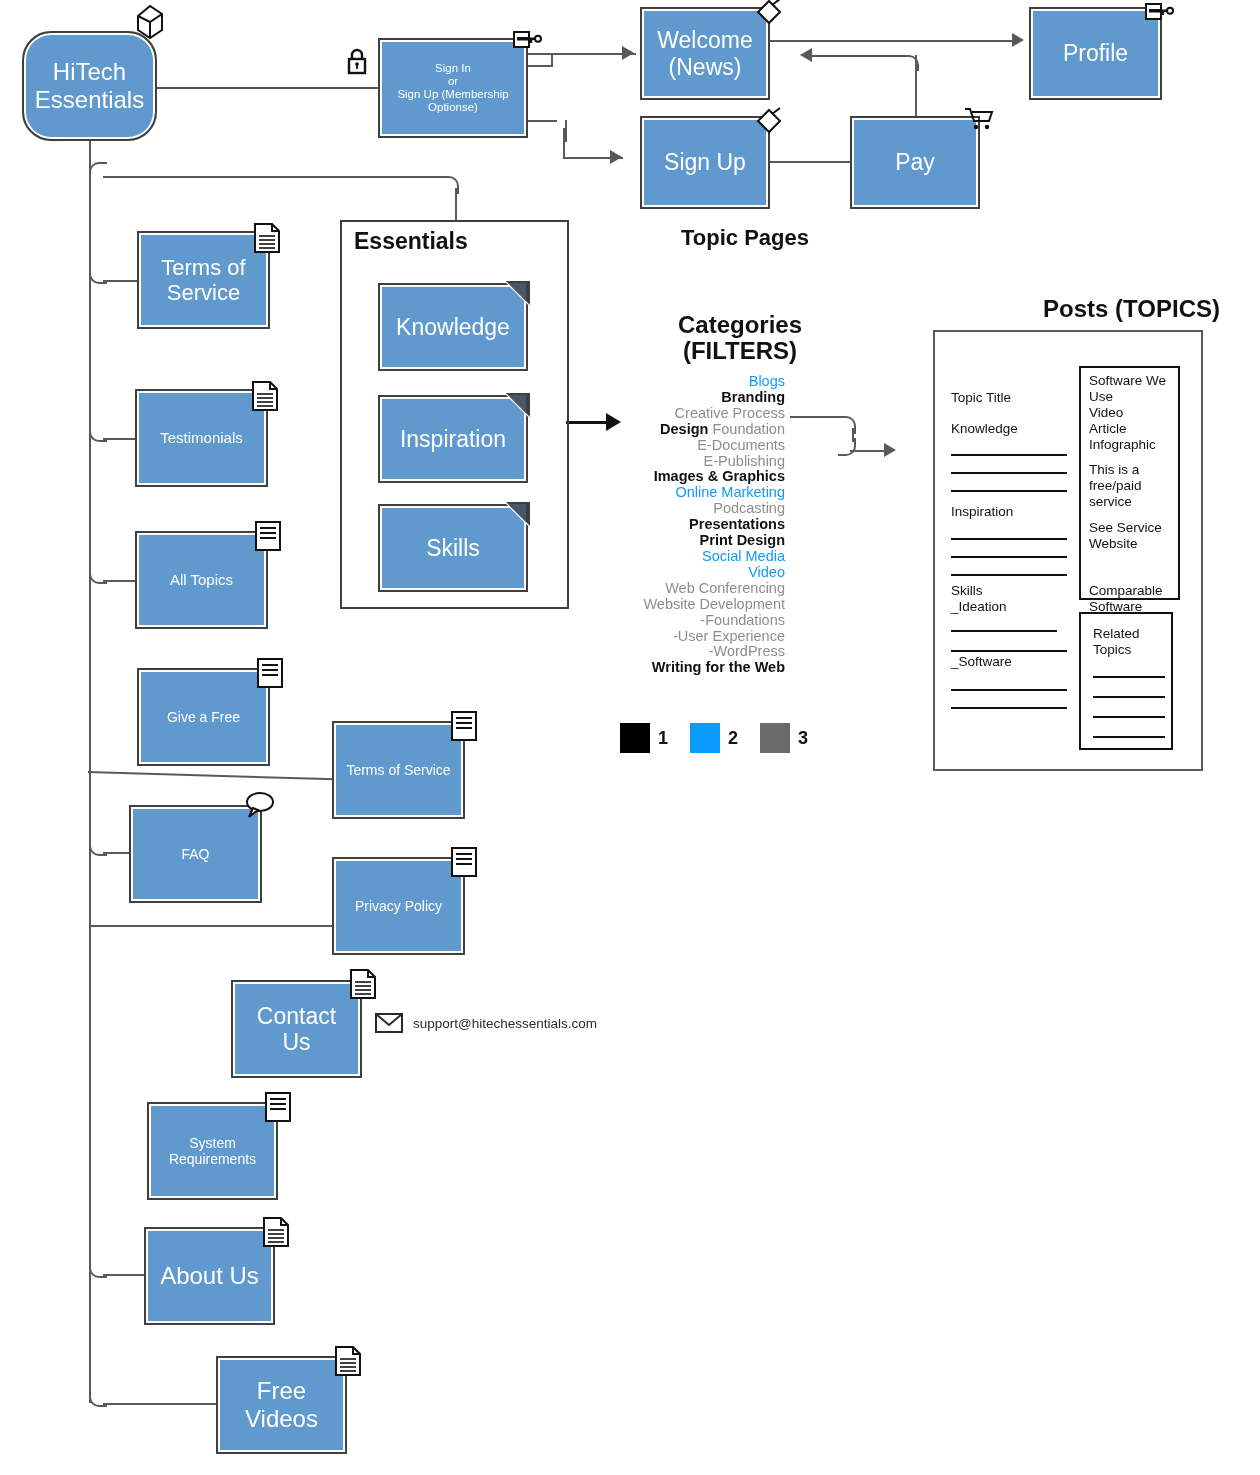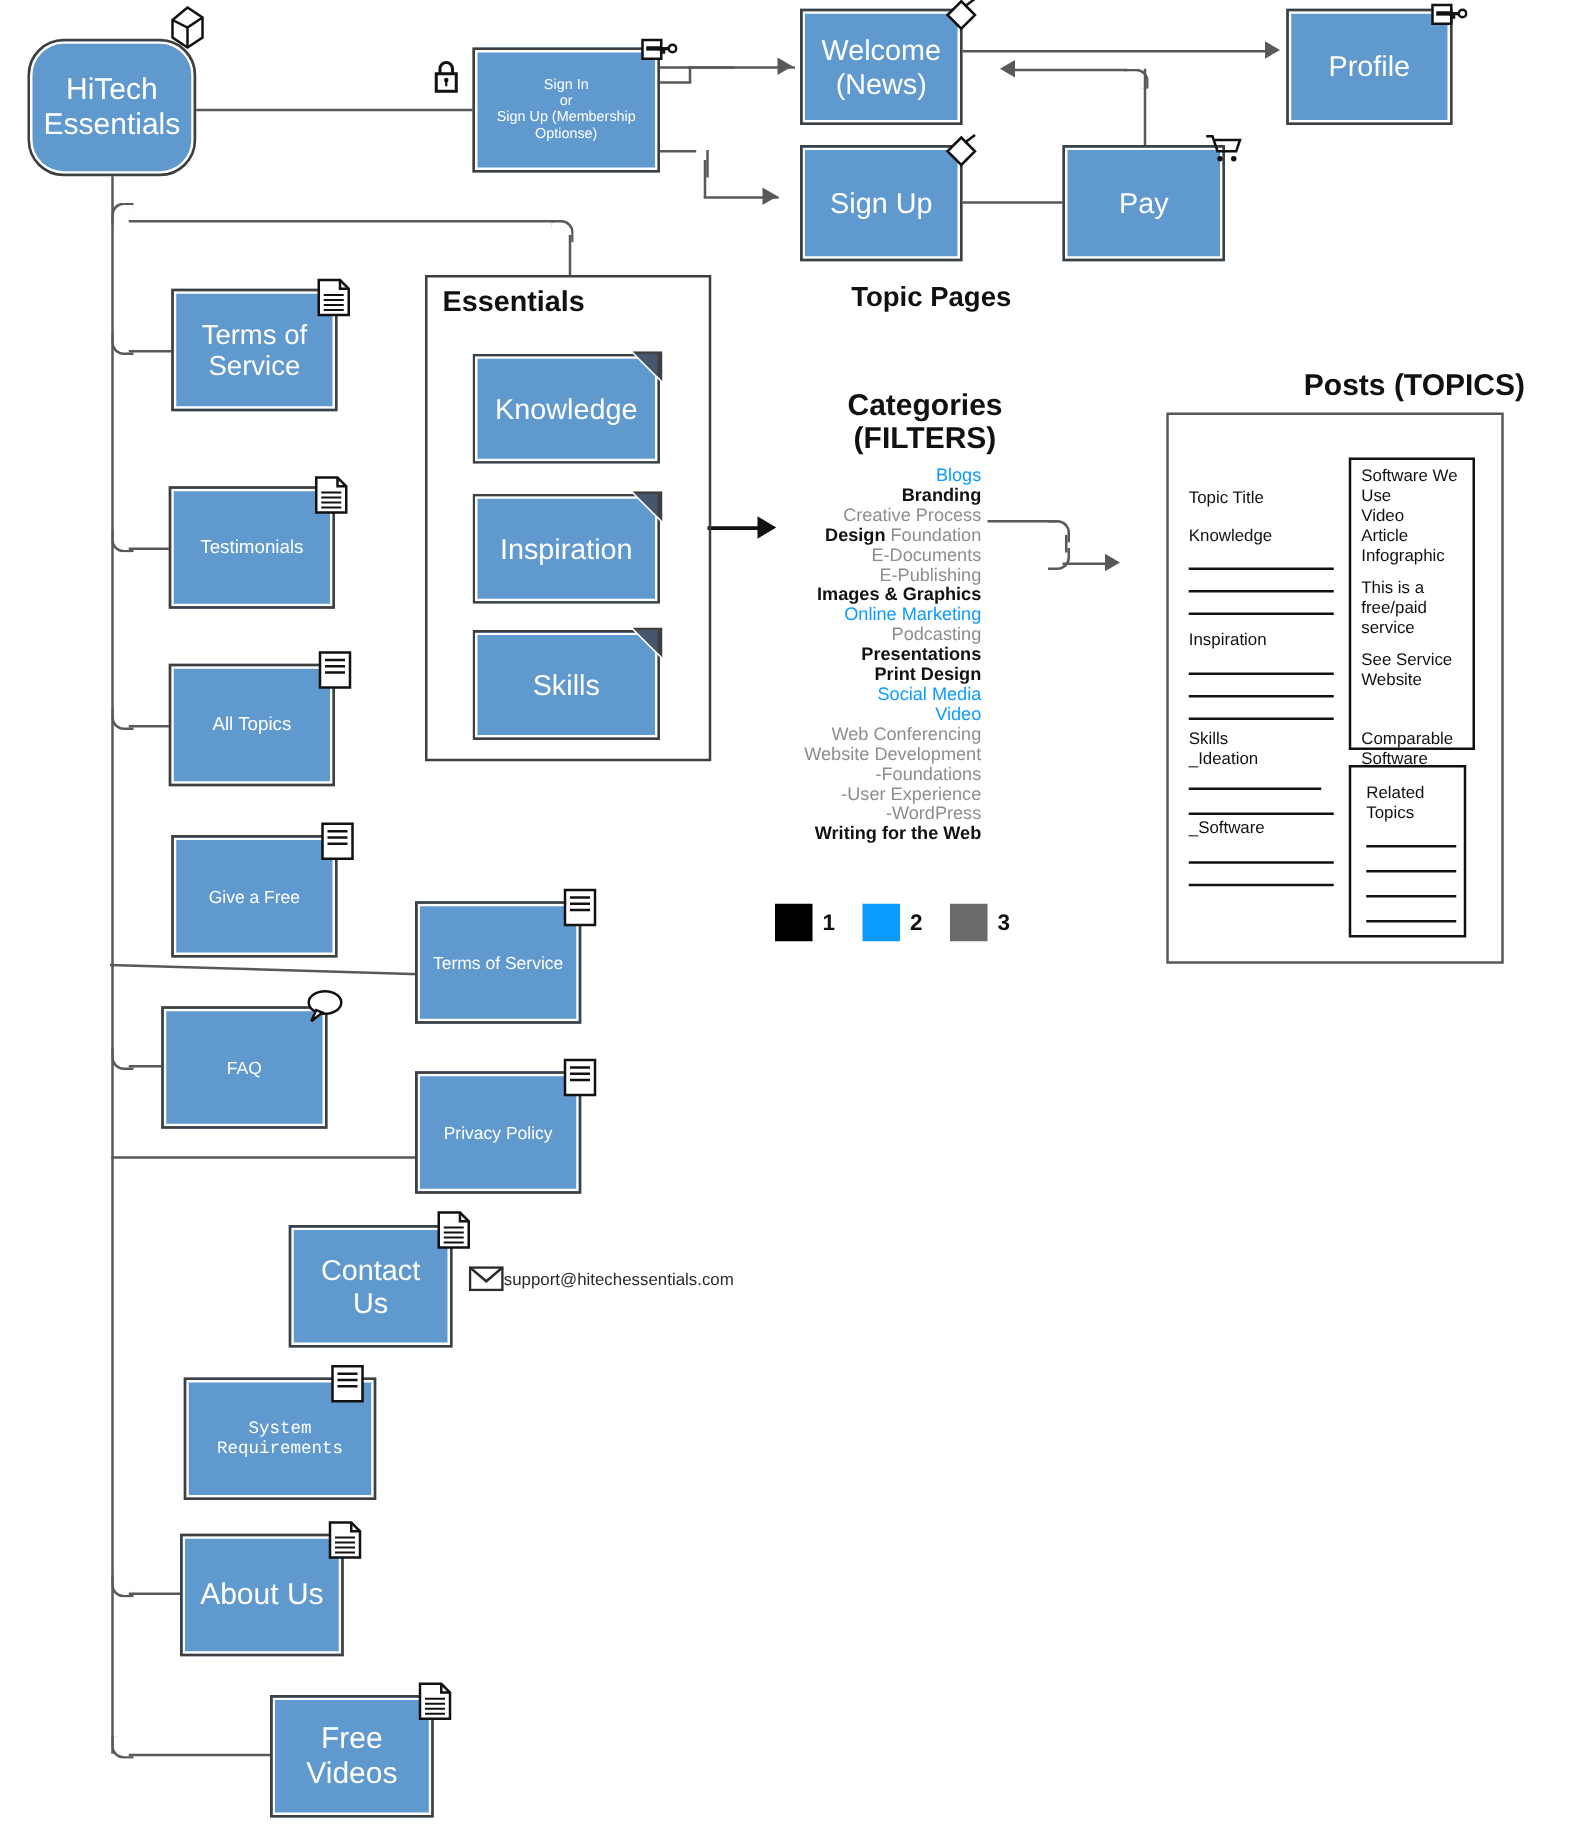--- a/index.html
+++ b/index.html
@@ -125,21 +125,21 @@
     color:#111111;
     line-height:16px;
     white-space:pre-line;
   }
   .rule{position:absolute;background:#111111;height:2px;}
 
   
   .ico{position:absolute;z-index:7;pointer-events:none;}
 
   
-  #email-row{position:absolute;display:flex;align-items:center;z-index:6;}
+  #email-row{position:absolute;display:flex;align-items:center;gap:10px;z-index:6;}
   #email-row .email-text{font-size:13.5px;color:#2a2a2a;}
 </style>
 </head>
 <body>
 
 <div id="canvas">
 
   <div class="ln h" style="left:157px;top:87px;width:221px;"></div>
 
   <div class="ln h" style="left:527px;top:53px;width:60px;"></div>
@@ -406,21 +406,21 @@
   </svg>
 
   <div id="email-row" style="left:375px;top:1013px;">
     <svg width="28" height="20" viewBox="0 0 28 20">
       <rect x="1" y="1" width="26" height="18" fill="#ffffff" stroke="#2a2a2a" stroke-width="2"></rect>
       <polyline points="1,1 14,12 27,1" fill="none" stroke="#2a2a2a" stroke-width="2"></polyline>
     </svg>
     <span class="email-text">support@hitechessentials.com</span>
   </div>
 
-  <div class="node" style="left:147px;top:1102px;width:154px;height:98px;font-size:14px;font-family:Liberation Mono, monospace;">
+  <div class="node" style="left:147px;top:1102px;width:131px;height:98px;font-size:14px;">
     <span class="lbl" style="white-space:pre-line;">System
 Requirements</span>
   </div>
   <svg class="ico" style="left:264px;top:1091px;" width="28" height="32" viewBox="0 0 28 32">
     <rect x="2" y="2" width="24" height="28" fill="#ffffff" stroke="#111111" stroke-width="2"></rect>
     <g stroke="#111111" stroke-width="2">
       <line x1="6" y1="8" x2="22" y2="8"></line>
         <line x1="6" y1="13" x2="22" y2="13"></line>
       <line x1="6" y1="18" x2="22" y2="18"></line>
     </g>

